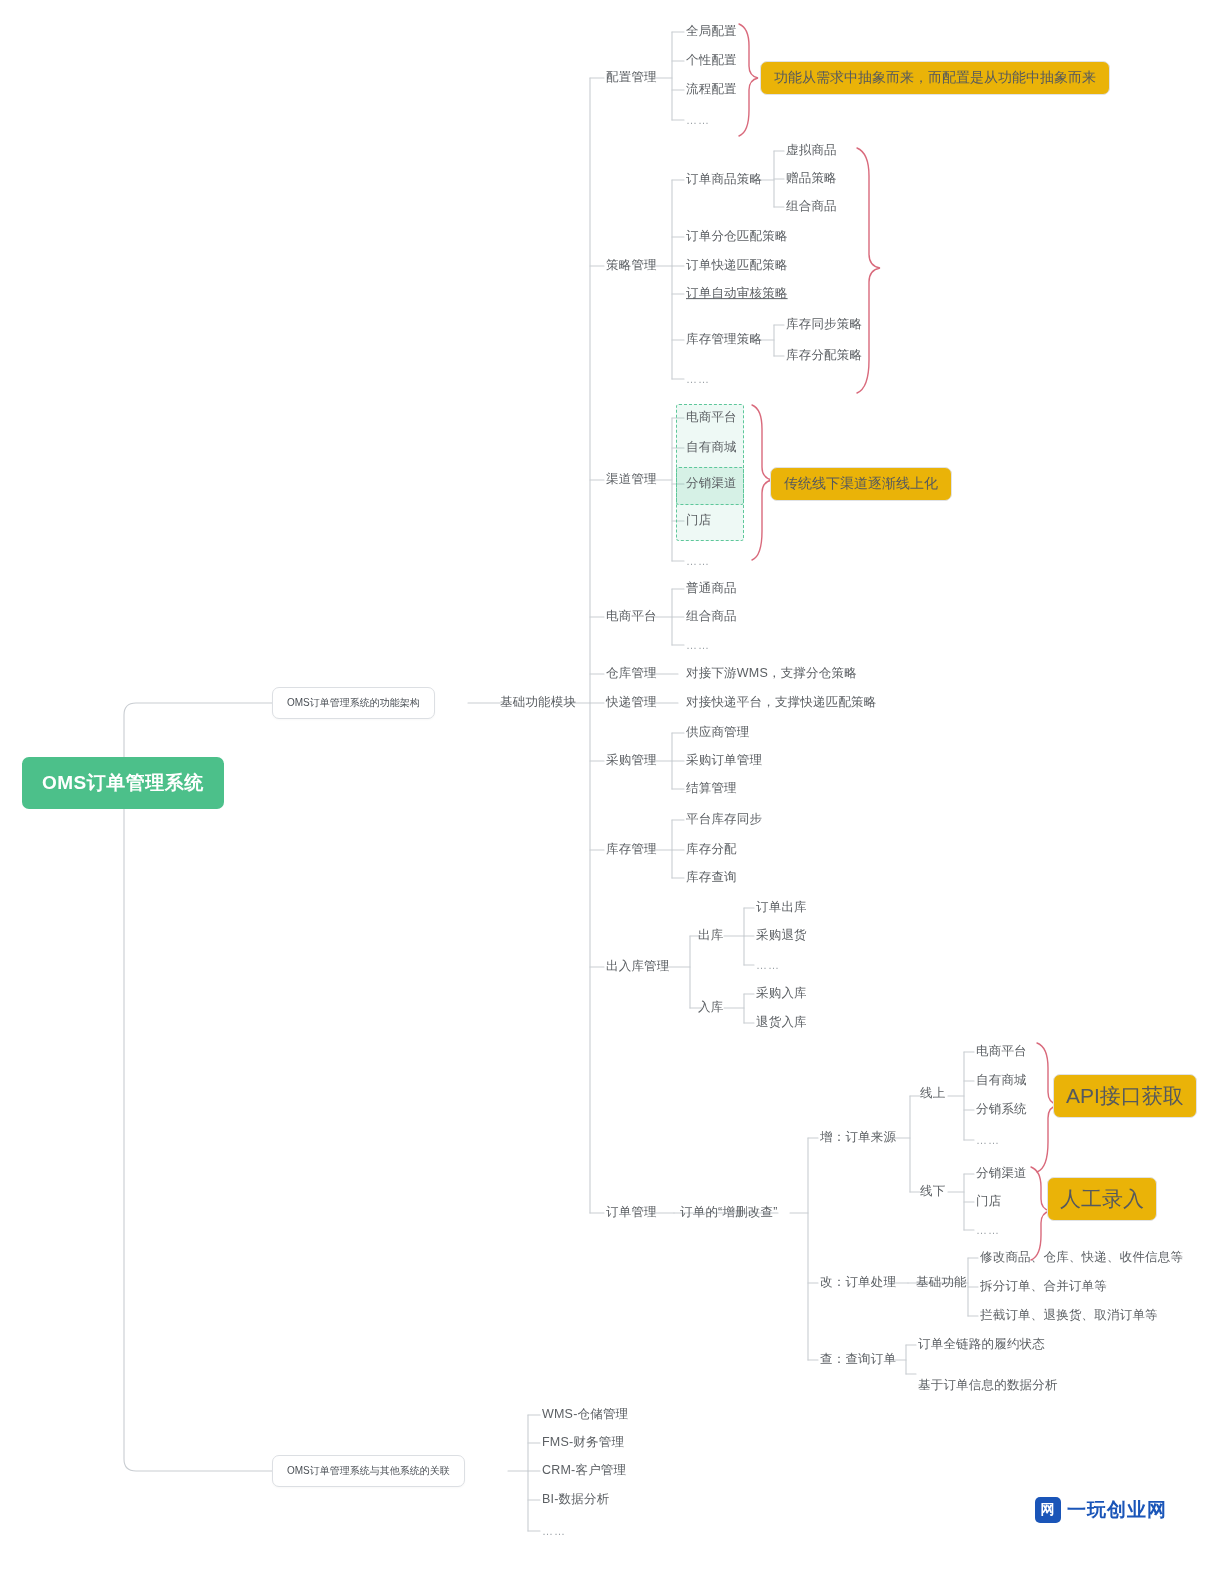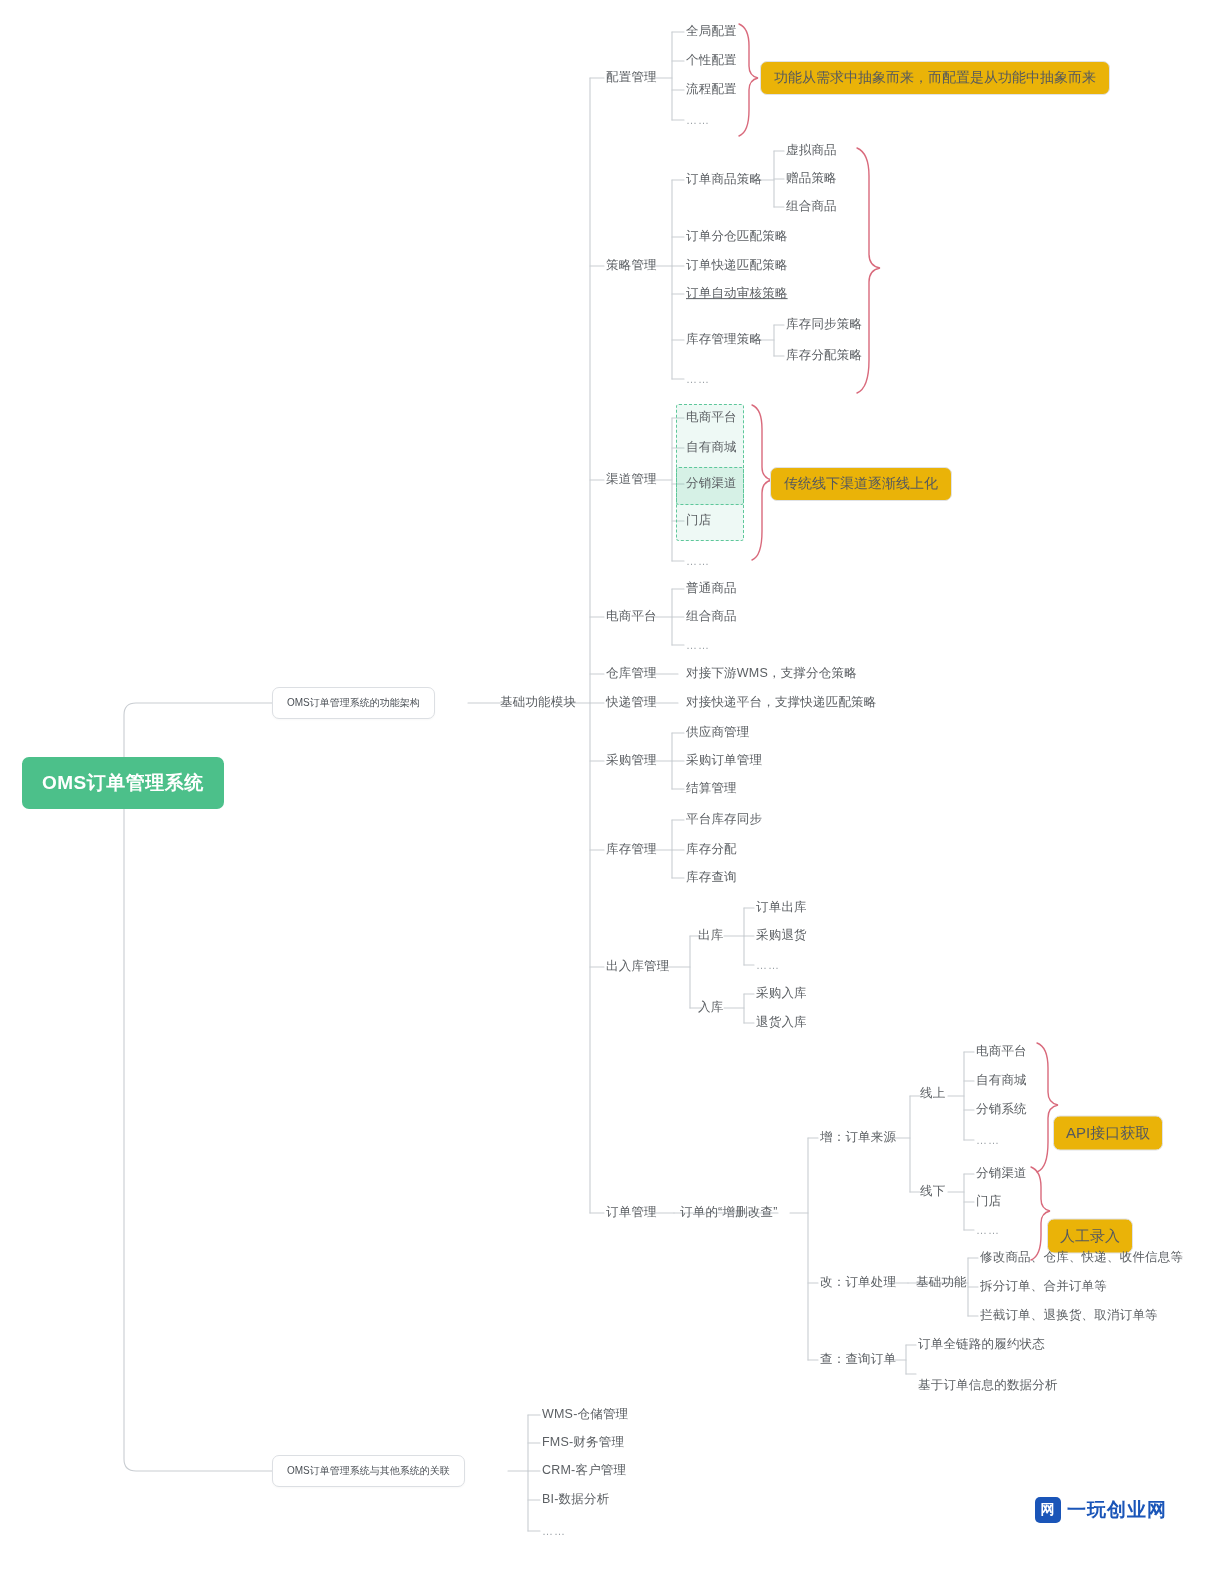--- a/index.html
+++ b/index.html
@@ -57,21 +57,21 @@
     position:absolute;
     transform:translateY(-50%);
     background:#eab308;
     border:1px solid #e0e2e6;
     border-radius:7px;
     color:#55595e;
     font-size:14px;
     padding:7px 13px;
     white-space:nowrap;
   }
-  .note.small{font-size:15px;padding:7px 12px;margin-top:37px;}
+  .note.small{font-size:21px;padding:7px 12px;}
   .selbox{
     position:absolute;
     border:1.6px dashed #5ec79a;
     background:rgba(92,199,154,.10);
     border-radius:3px;
     box-sizing:border-box;
   }
   .selbox.inner{
     background:rgba(92,199,154,.16);
   }

